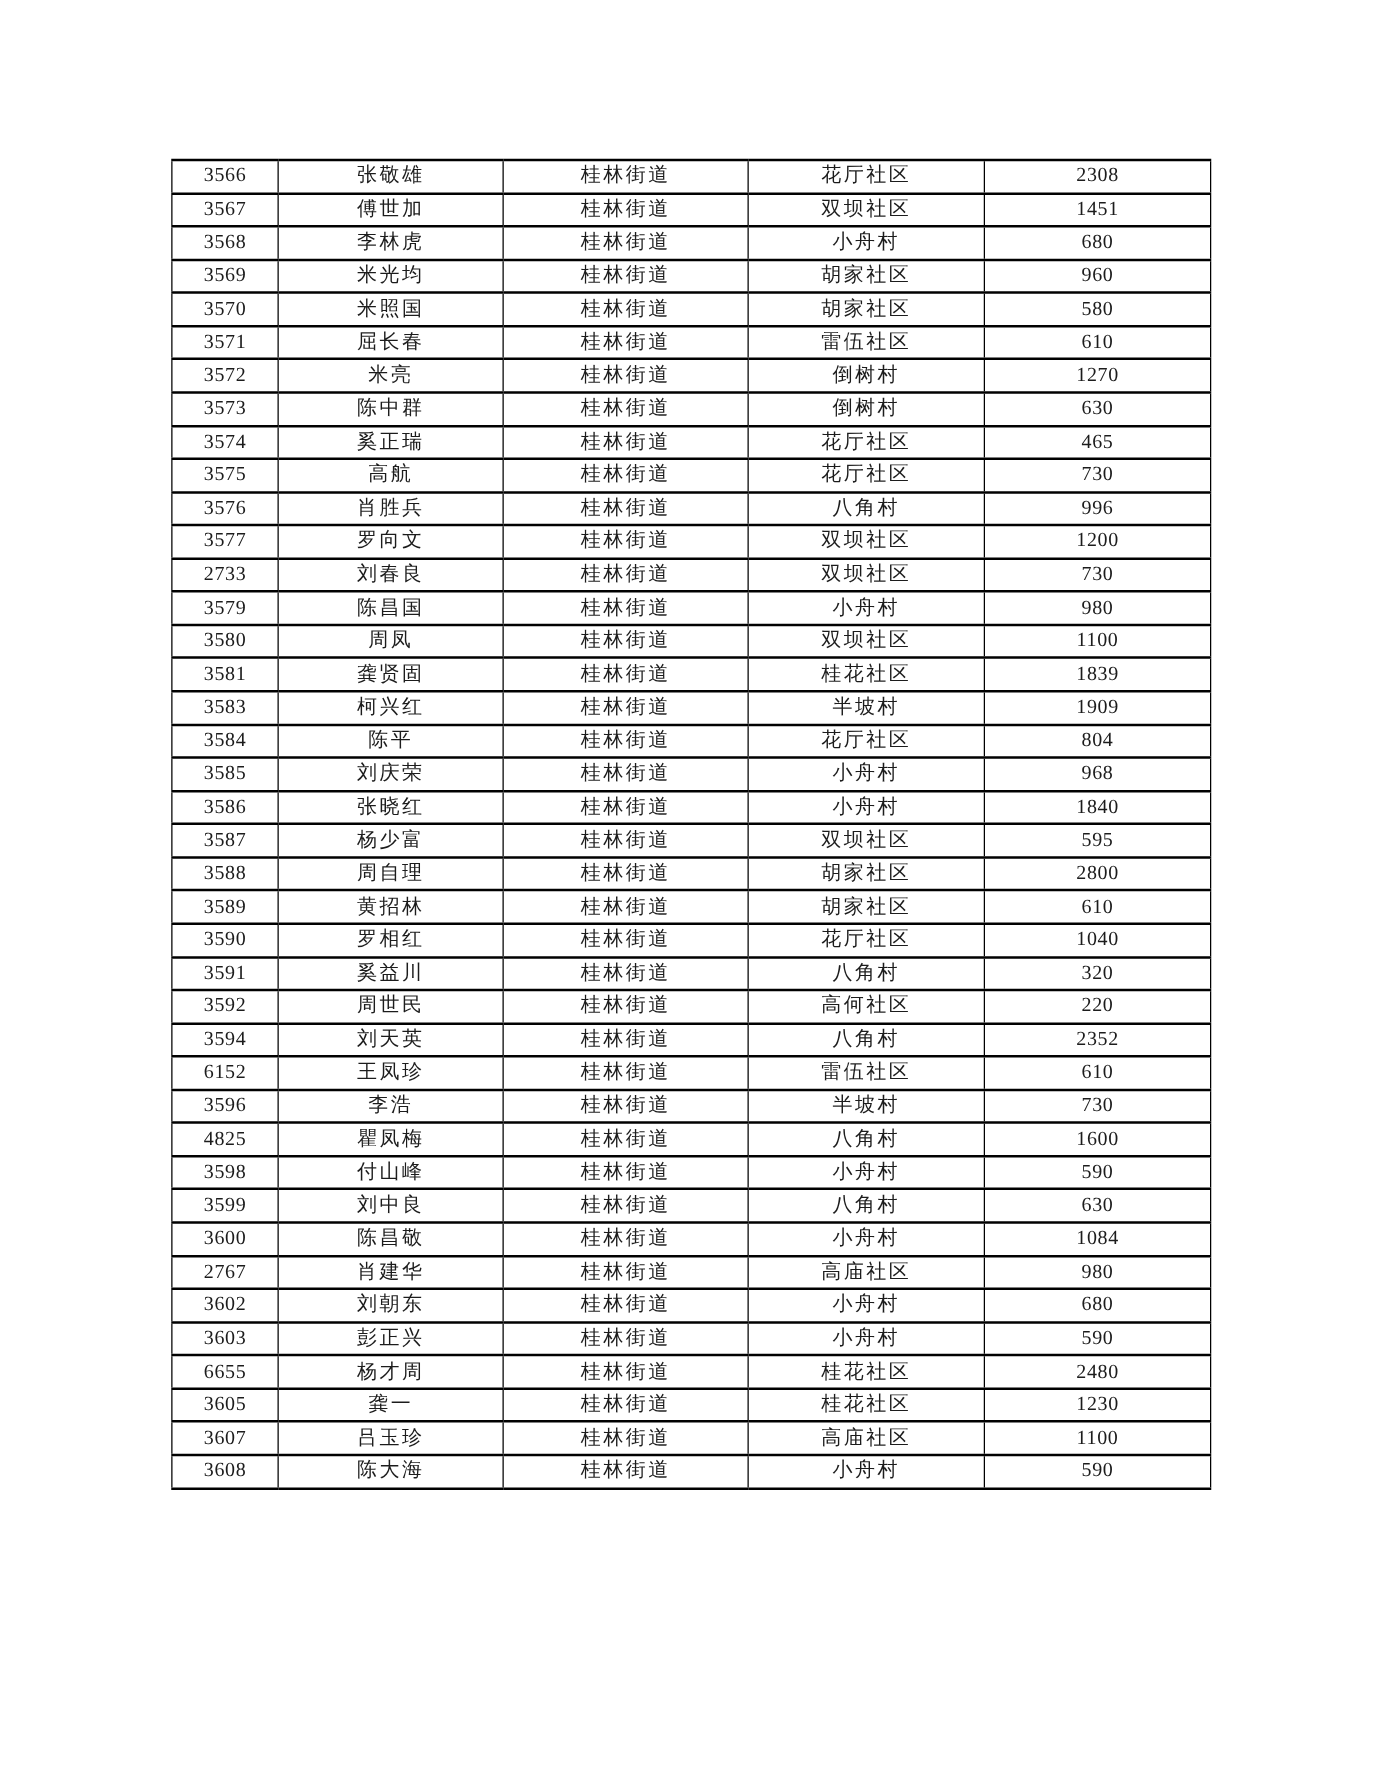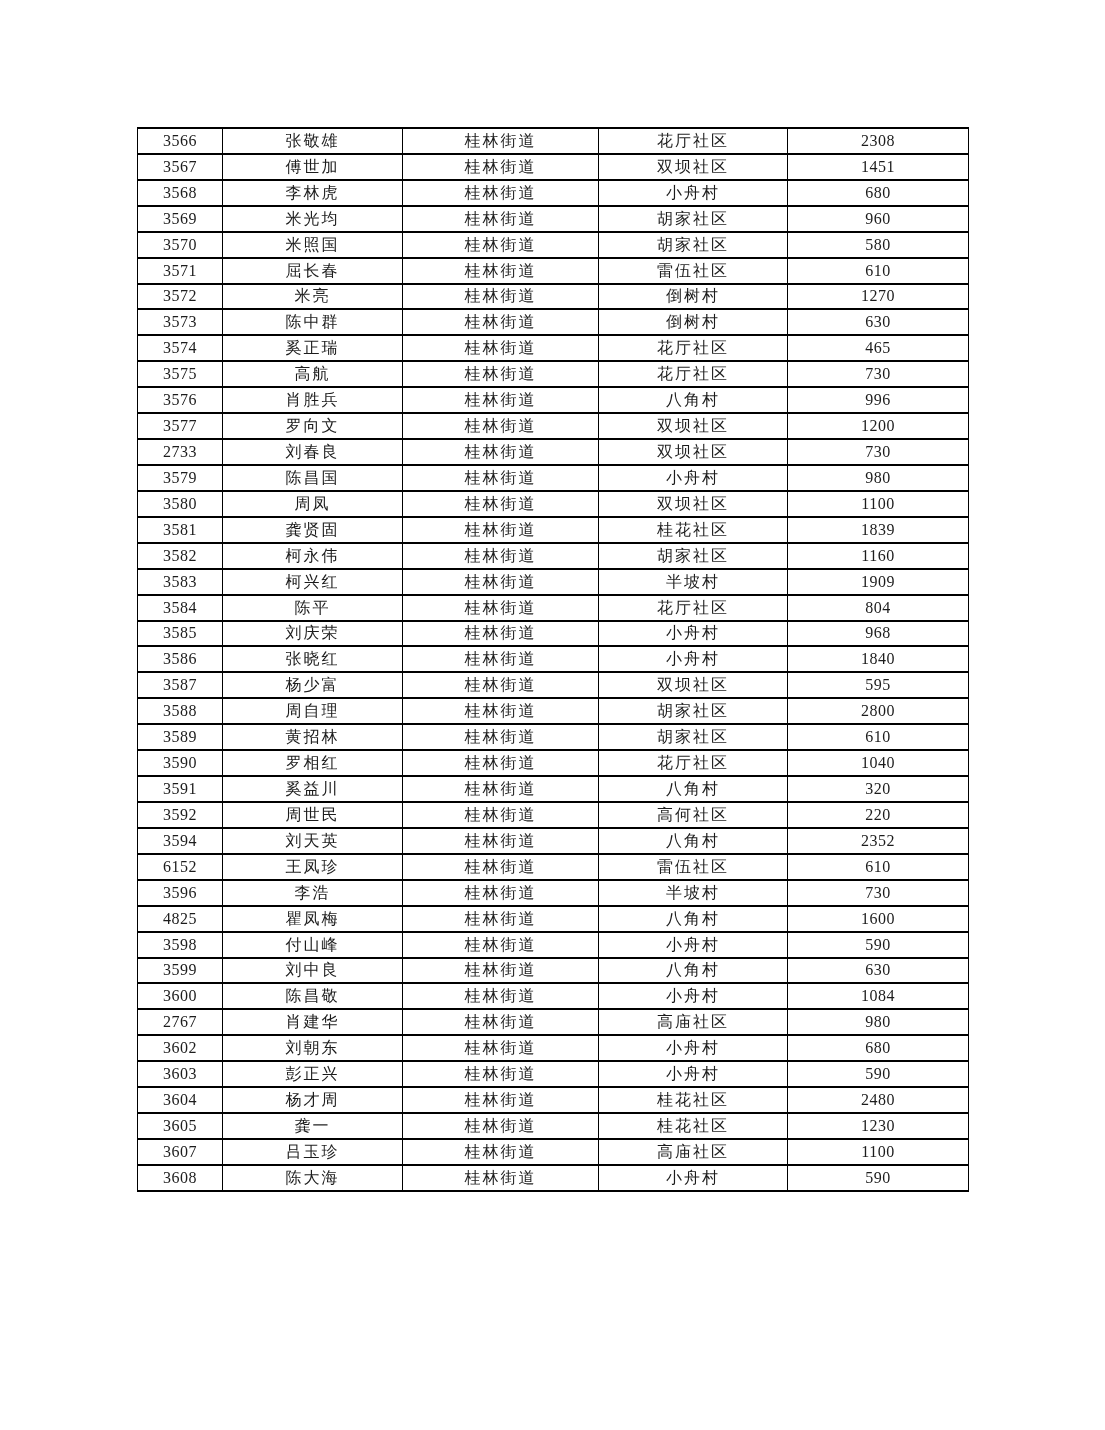--- a/index.html
+++ b/index.html
@@ -170,27 +170,20 @@
     <td class="num">1100</td>
   </tr>
         <tr>
     <td class="num">3581</td>
     <td class="cjk">龚贤固</td>
     <td class="cjk">桂林街道</td>
     <td class="cjk">桂花社区</td>
     <td class="num">1839</td>
   </tr>
         <tr>
-    <td class="num">3582</td>
-    <td class="cjk">柯永伟</td>
-    <td class="cjk">桂林街道</td>
-    <td class="cjk">胡家社区</td>
-    <td class="num">1160</td>
-  </tr>
-        <tr>
     <td class="num">3583</td>
     <td class="cjk">柯兴红</td>
     <td class="cjk">桂林街道</td>
     <td class="cjk">半坡村</td>
     <td class="num">1909</td>
   </tr>
         <tr>
     <td class="num">3584</td>
     <td class="cjk">陈平</td>
     <td class="cjk">桂林街道</td>
@@ -317,21 +310,21 @@
     <td class="num">680</td>
   </tr>
         <tr>
     <td class="num">3603</td>
     <td class="cjk">彭正兴</td>
     <td class="cjk">桂林街道</td>
     <td class="cjk">小舟村</td>
     <td class="num">590</td>
   </tr>
         <tr>
-    <td class="num">3604</td>
+    <td class="num">6655</td>
     <td class="cjk">杨才周</td>
     <td class="cjk">桂林街道</td>
     <td class="cjk">桂花社区</td>
     <td class="num">2480</td>
   </tr>
         <tr>
     <td class="num">3605</td>
     <td class="cjk">龚一</td>
     <td class="cjk">桂林街道</td>
     <td class="cjk">桂花社区</td>

